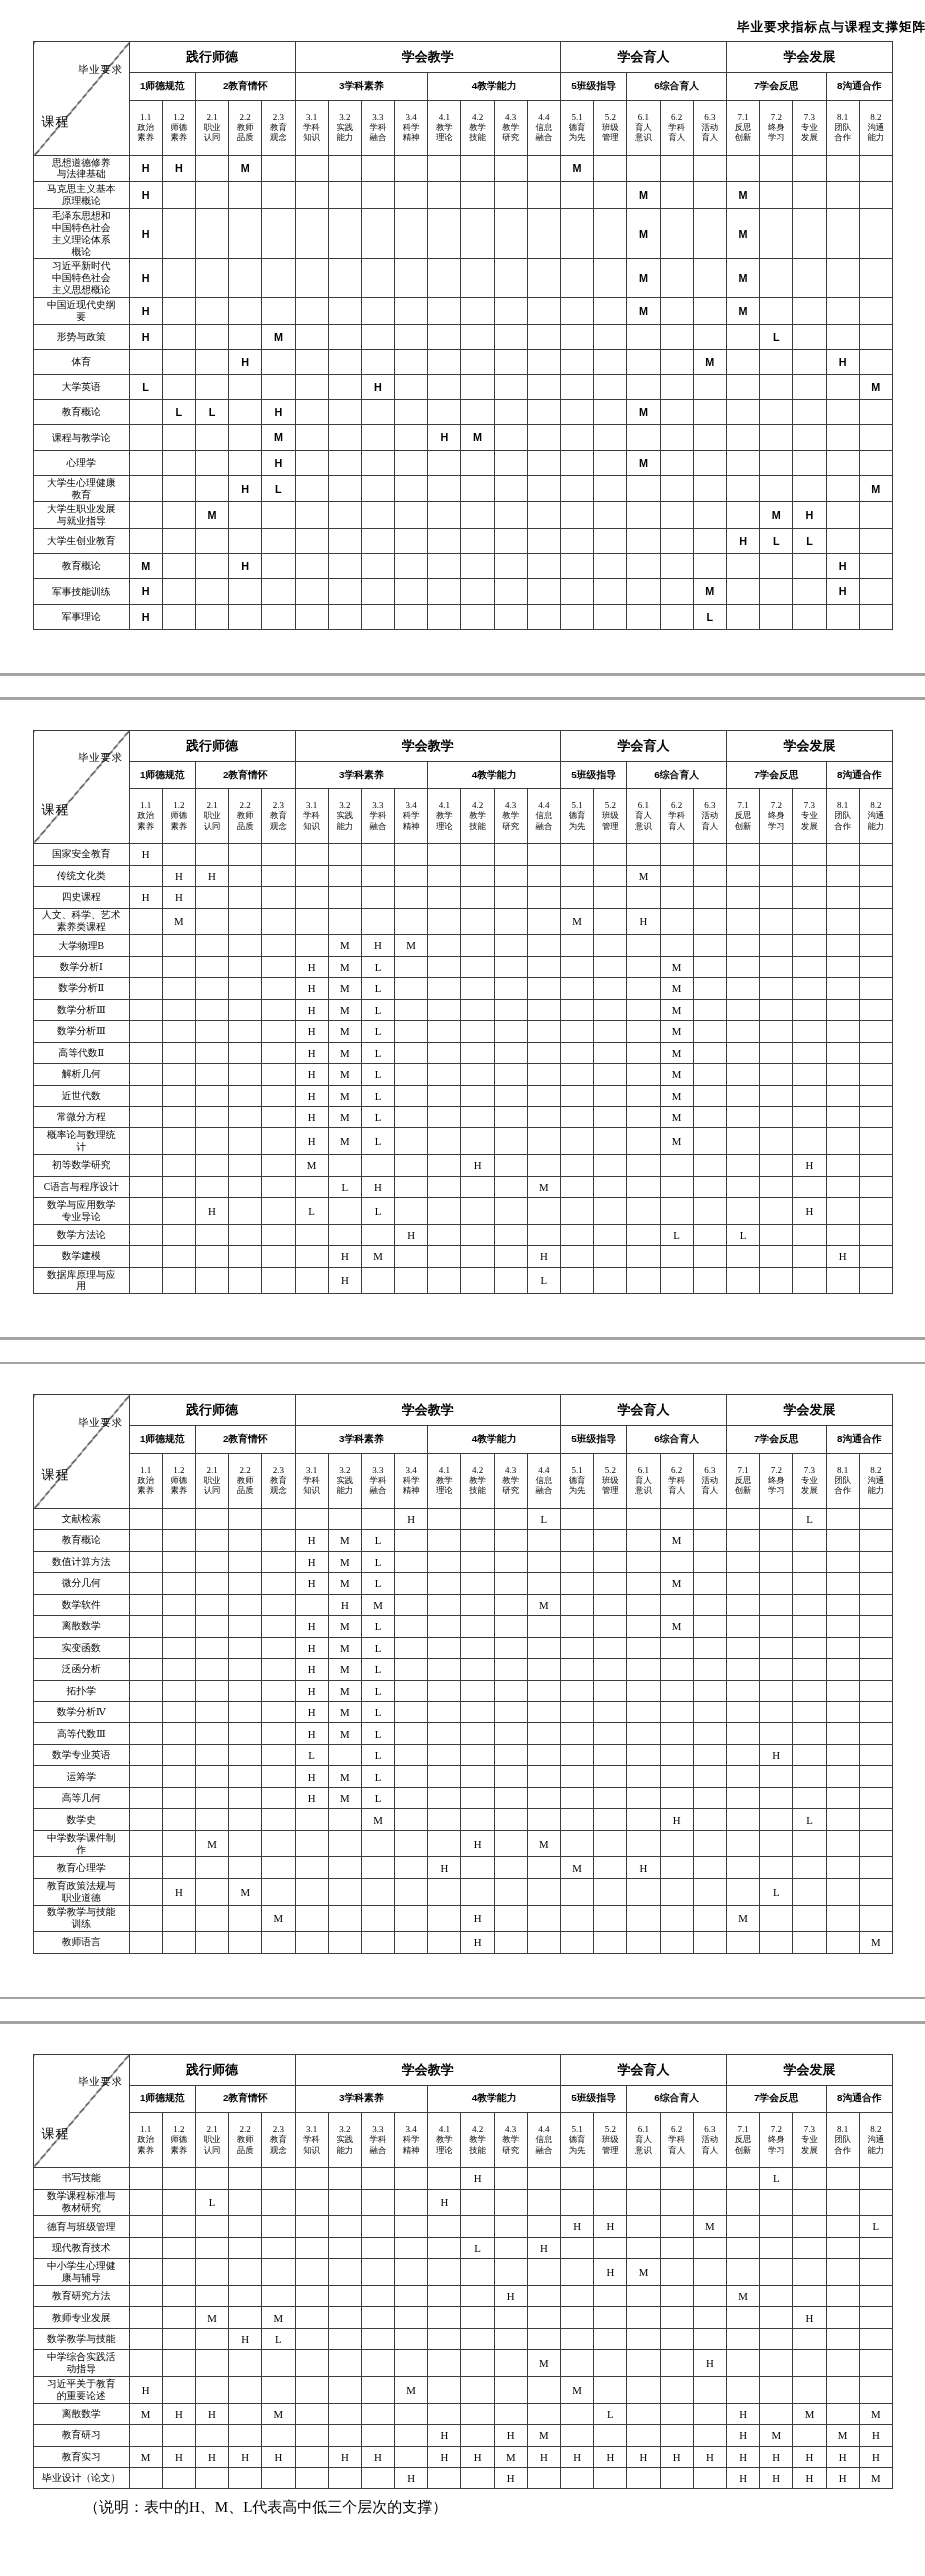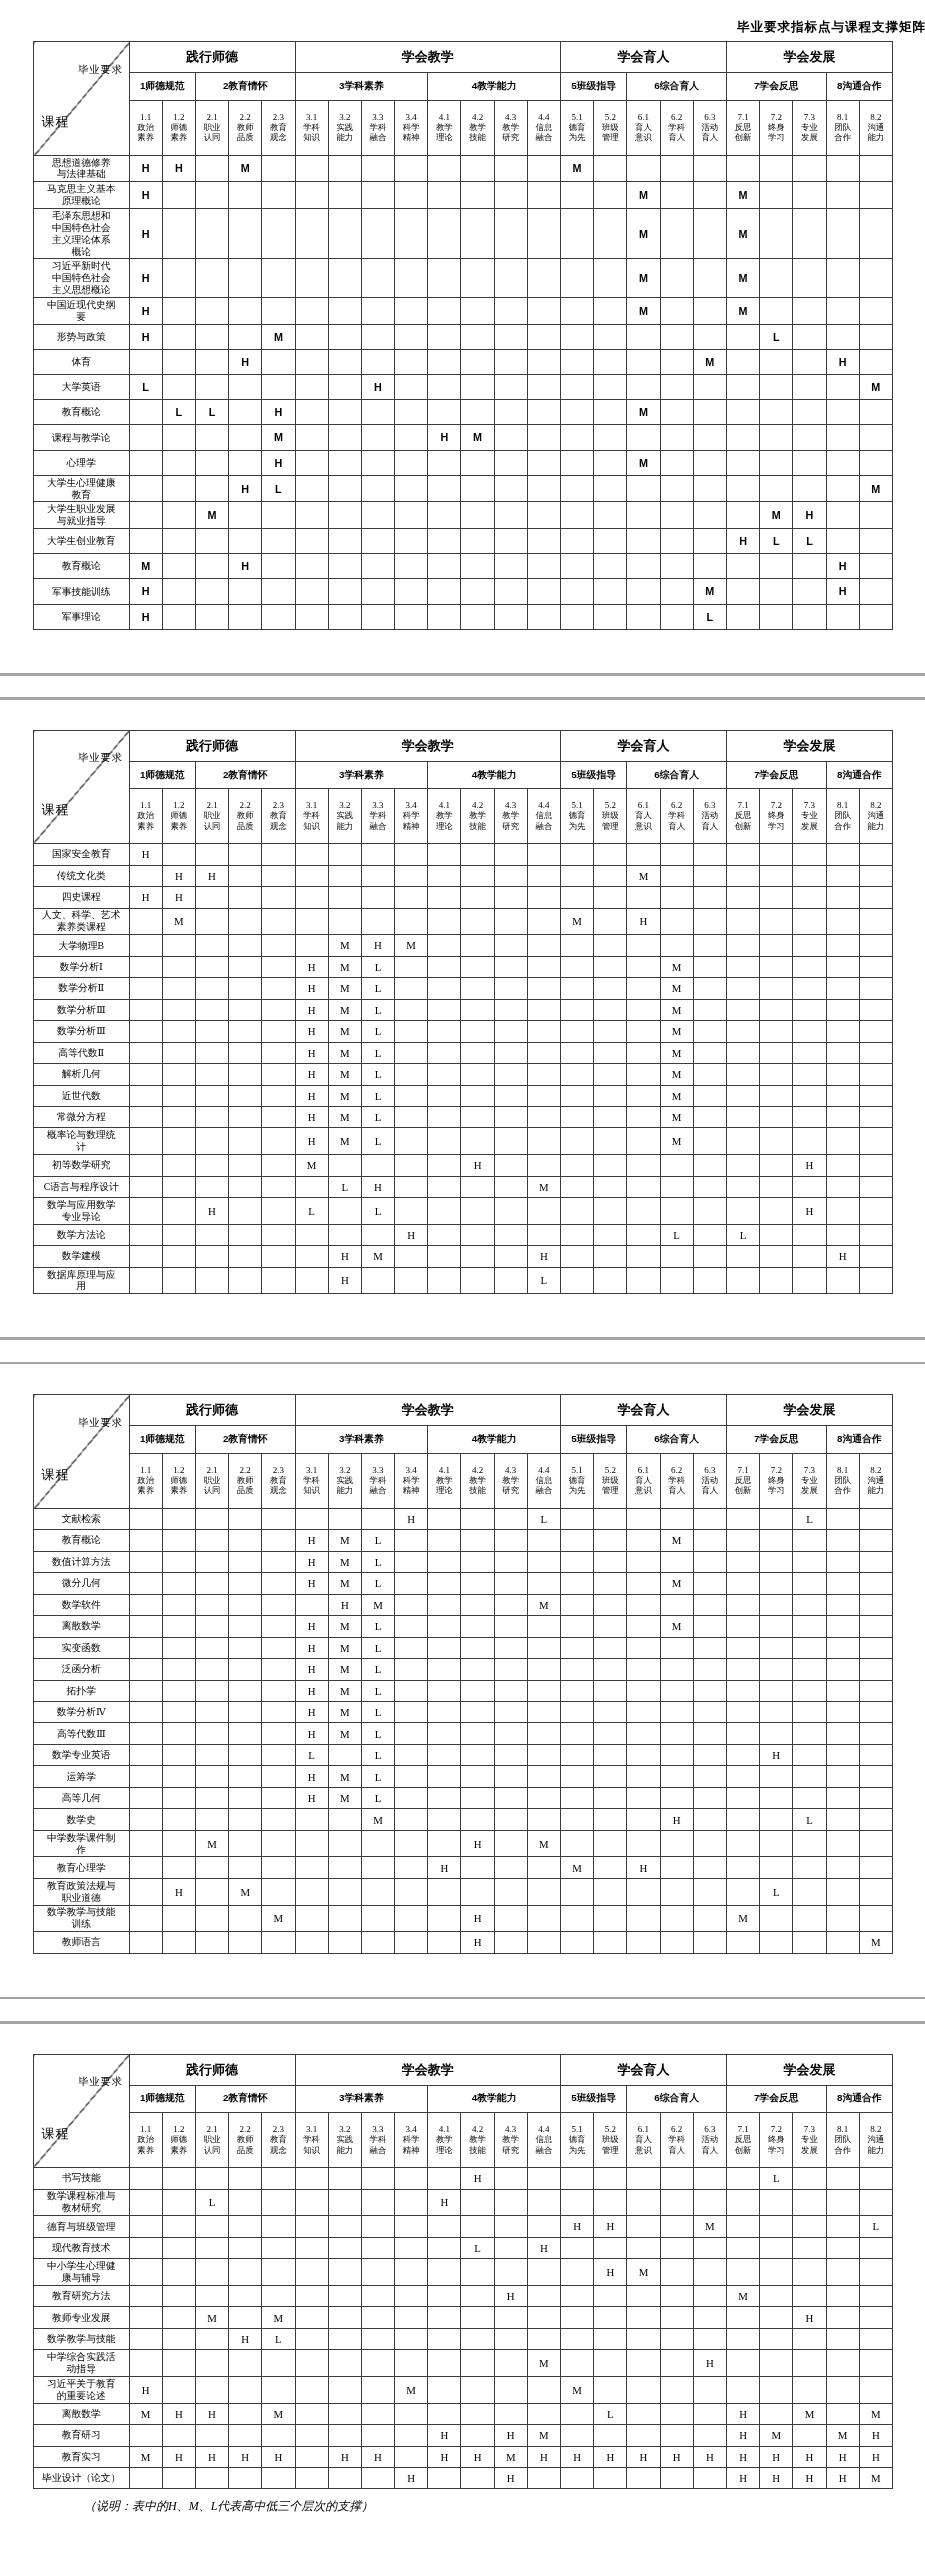--- a/index.html
+++ b/index.html
@@ -102,22 +102,21 @@
   .page-sep .bar{
     height:2.8px;
     background:#a3a3a3;
   }
   .page-sep .gap{
     height:21.5px;
     background:#ffffff;
   }
   .footnote{
     margin:8.4px 0 0 84px;
-    font-size:12px;
-    font-style:italic;
+    font-size:15px;
   }
 </style>
 </head>
 <body>
 
 <div class="doc-title">毕业要求指标点与课程支撑矩阵</div>
 
 <div id="tbl1">
     <table class="matrix t1">
       <colgroup>

